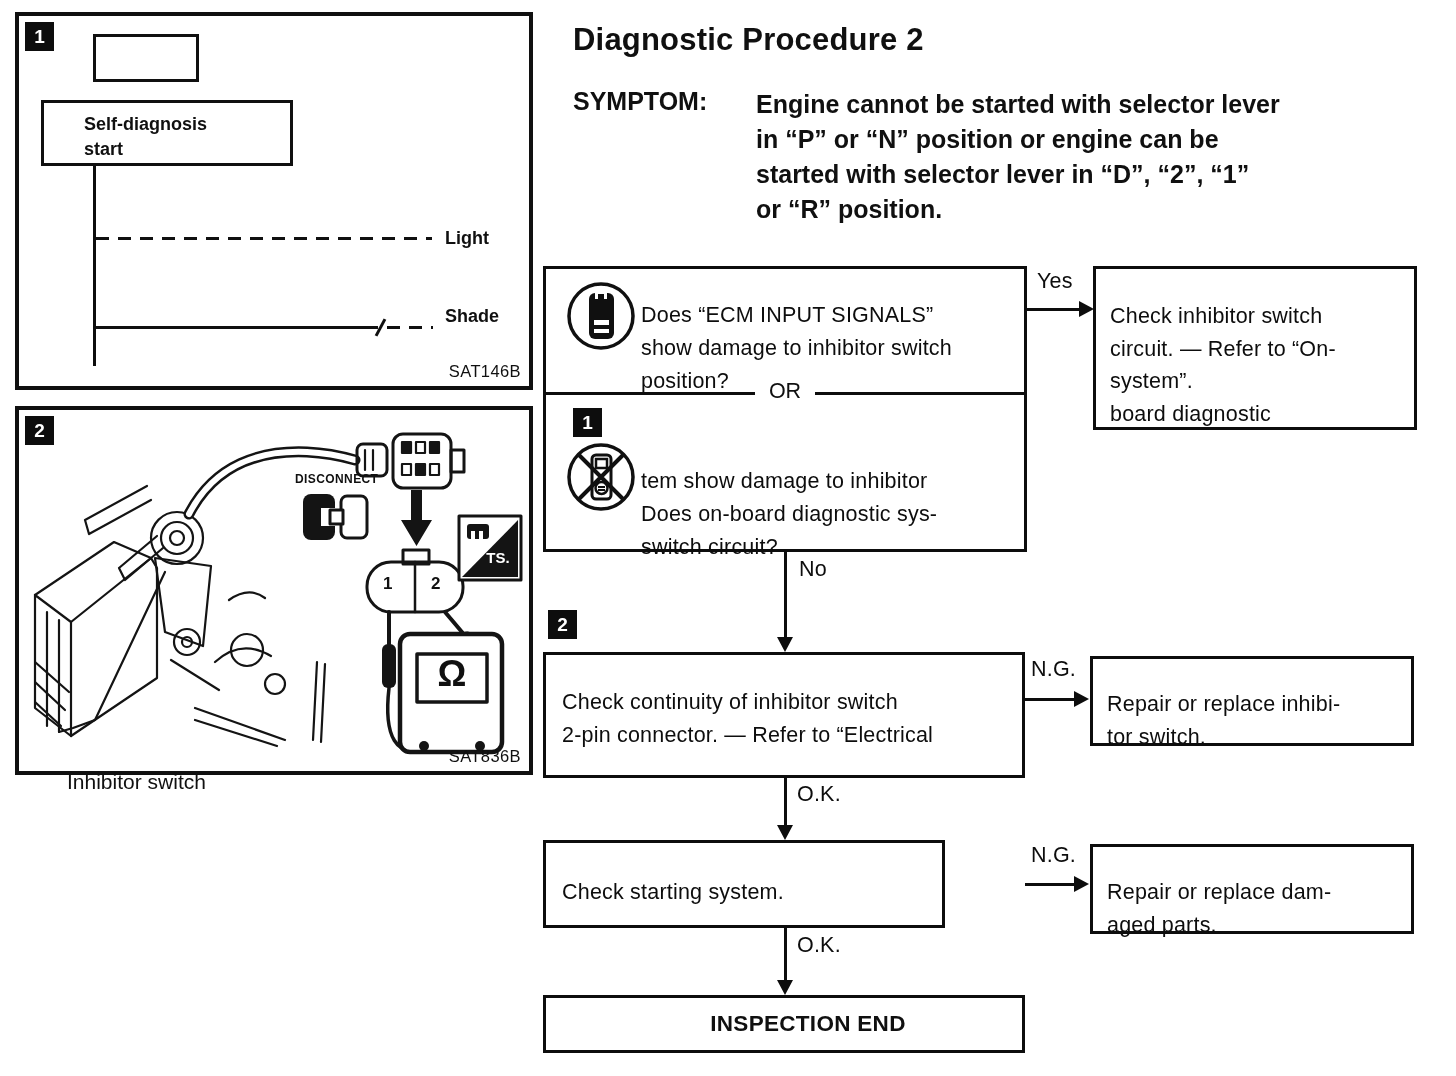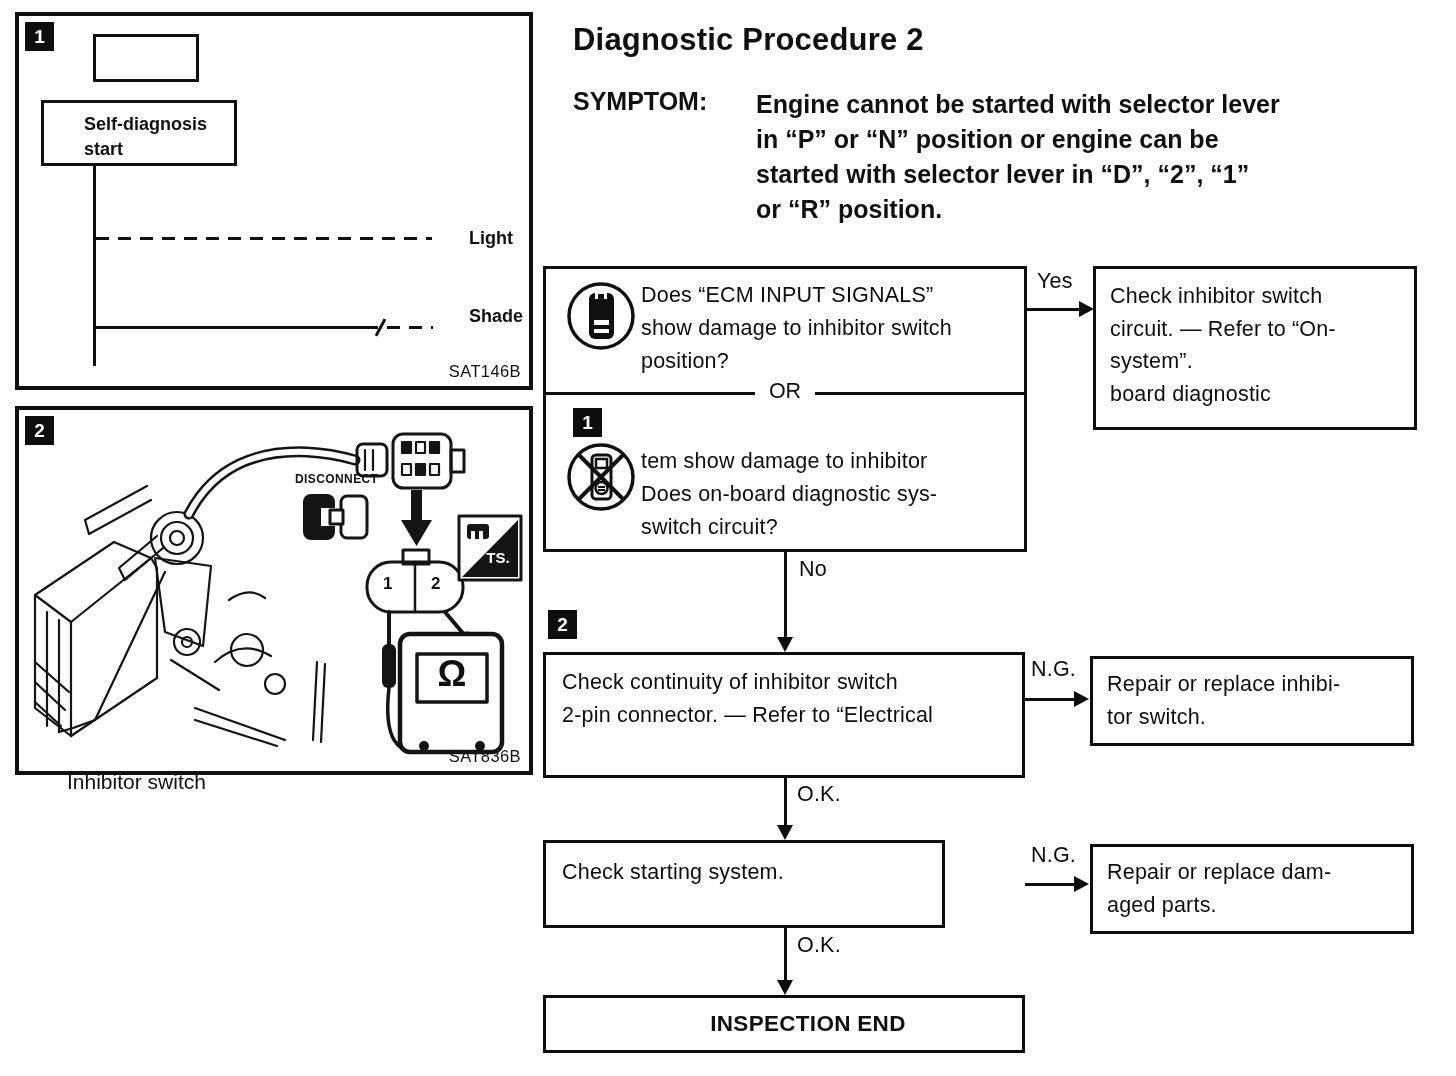--- a/index.html
+++ b/index.html
@@ -8,49 +8,49 @@
     font-family:"Liberation Sans",sans-serif;color:#101010;position:relative;
     -webkit-font-smoothing:antialiased;
   }
   .abs{position:absolute;}
   
   .figbox{position:absolute;box-sizing:border-box;border:4px solid #101010;background:#fff;}
   .tag-sq{position:absolute;width:29px;height:29px;background:#0d0d0d;color:#fff;
     display:flex;align-items:center;justify-content:center;font-weight:700;font-size:19px;z-index:5;}
   
   .fc-box{position:absolute;box-sizing:border-box;border:3px solid #0d0d0d;background:#fff;z-index:2;}
-  .fc-text{font-size:21.5px;line-height:33px;letter-spacing:.2px;color:#0d0d0d;}
+  .fc-text{font-size:21.5px;line-height:33px;letter-spacing:.2px;color:#0d0d0d;margin-top:20px;}
   .lbl{position:absolute;font-size:21.5px;letter-spacing:.2px;color:#0d0d0d;z-index:3;}
   .hline{position:absolute;height:2.5px;background:#0d0d0d;z-index:1;}
   .vline{position:absolute;width:2.5px;background:#0d0d0d;z-index:1;}
   .arr-right{position:absolute;width:0;height:0;border-top:8px solid transparent;
     border-bottom:8px solid transparent;border-left:15px solid #0d0d0d;z-index:1;}
   .arr-down{position:absolute;width:0;height:0;border-left:8px solid transparent;
     border-right:8px solid transparent;border-top:15px solid #0d0d0d;z-index:1;}
   .or-row{position:absolute;left:0;right:0;display:flex;align-items:center;}
   .or-rule{flex:1;height:3px;background:#0d0d0d;}
   .or-word{padding:0 14px;font-size:21.5px;transform:translateY(-2px);}
   
   .f1-blank{position:absolute;box-sizing:border-box;border:3px solid #101010;background:#fff;}
   .f1-start{position:absolute;box-sizing:border-box;border:3.5px solid #101010;background:#fff;
     font-weight:700;font-size:18px;line-height:25px;padding:9px 8px 0 40px;}
   .dash-line{position:absolute;height:3px;
     background:repeating-linear-gradient(90deg,#101010 0 13px,transparent 13px 22px);}
-  .f1-lab{position:absolute;font-size:18px;font-weight:600;color:#101010;margin-left:24px;}
+  .f1-lab{position:absolute;font-size:18px;font-weight:600;color:#101010;}
   .refcode{position:absolute;font-size:16.5px;letter-spacing:.4px;color:#101010;}
   .end-text{width:100%;text-align:center;font-weight:700;font-size:22.5px;line-height:51px;letter-spacing:.3px;}
   .icon-abs{position:absolute;z-index:3;}
 </style>
 </head>
 <body>
 
 <section class="figbox" style="left:15px;top:12px;width:518px;height:378px;">
   <span class="tag-sq" style="left:6px;top:6px;">1</span>
   <div class="f1-blank" style="left:74px;top:18px;width:106px;height:48px;"></div>
-  <div class="f1-start" style="left:22px;top:84px;width:196px;height:66px;">
+  <div class="f1-start" style="left:22px;top:84px;width:252px;height:66px;">
     <div>Self-diagnosis</div>
     <div>start</div>
   </div>
   <div class="vline" style="left:74px;top:150px;height:200px;width:3px;"></div>
   <div class="dash-line" style="left:77px;top:221px;width:336px;"></div>
   <span class="f1-lab" style="left:426px;top:212px;">Light</span>
   <div class="abs" style="left:77px;top:310px;width:282px;height:3px;background:#101010;"></div>
   <div class="abs" style="left:360px;top:302px;width:3px;height:19px;background:#101010;transform:rotate(28deg);"></div>
   <div class="dash-line" style="left:368px;top:310px;width:46px;"></div>
   <span class="f1-lab" style="left:426px;top:290px;">Shade</span>

